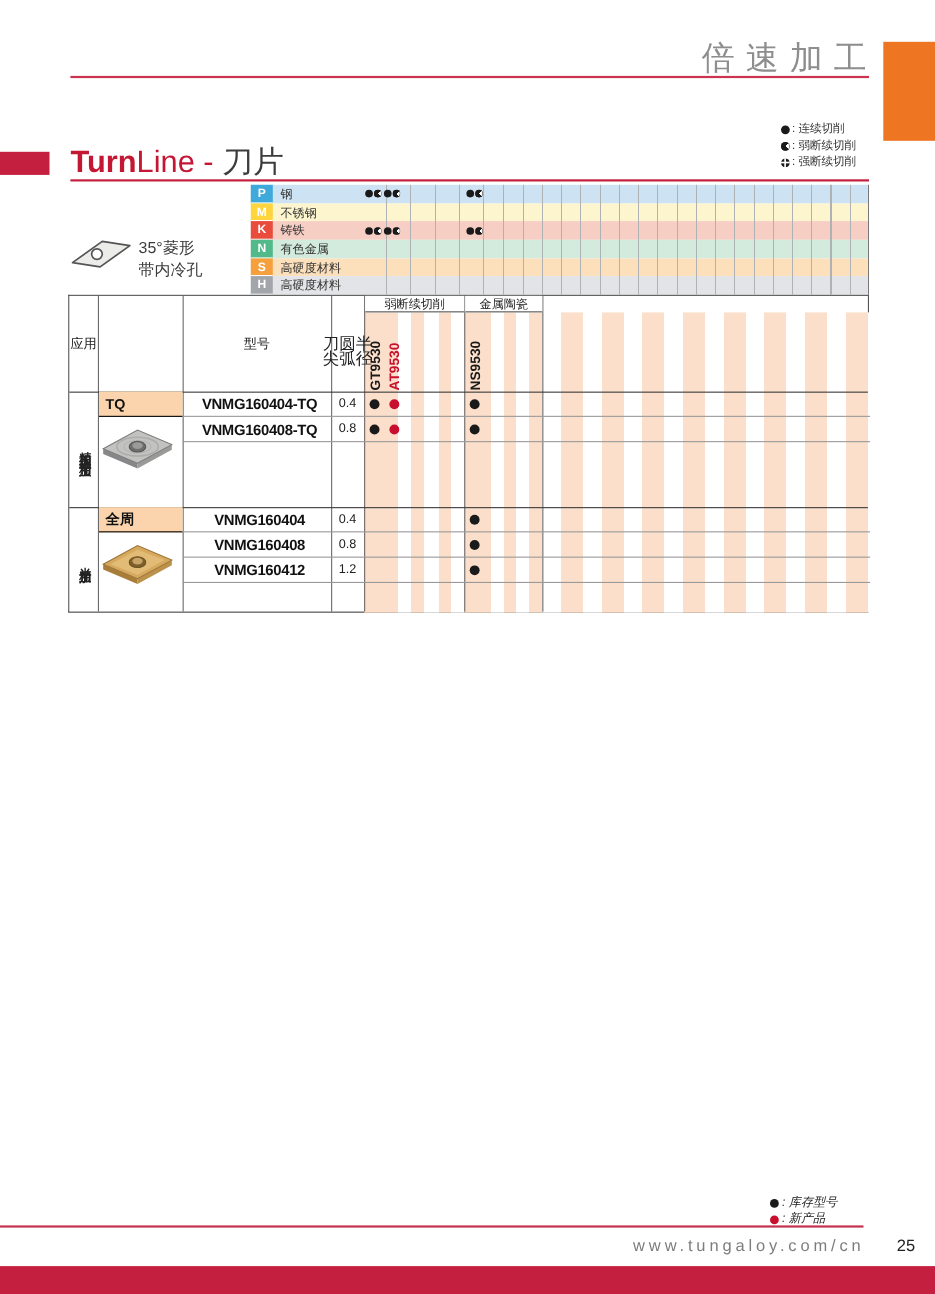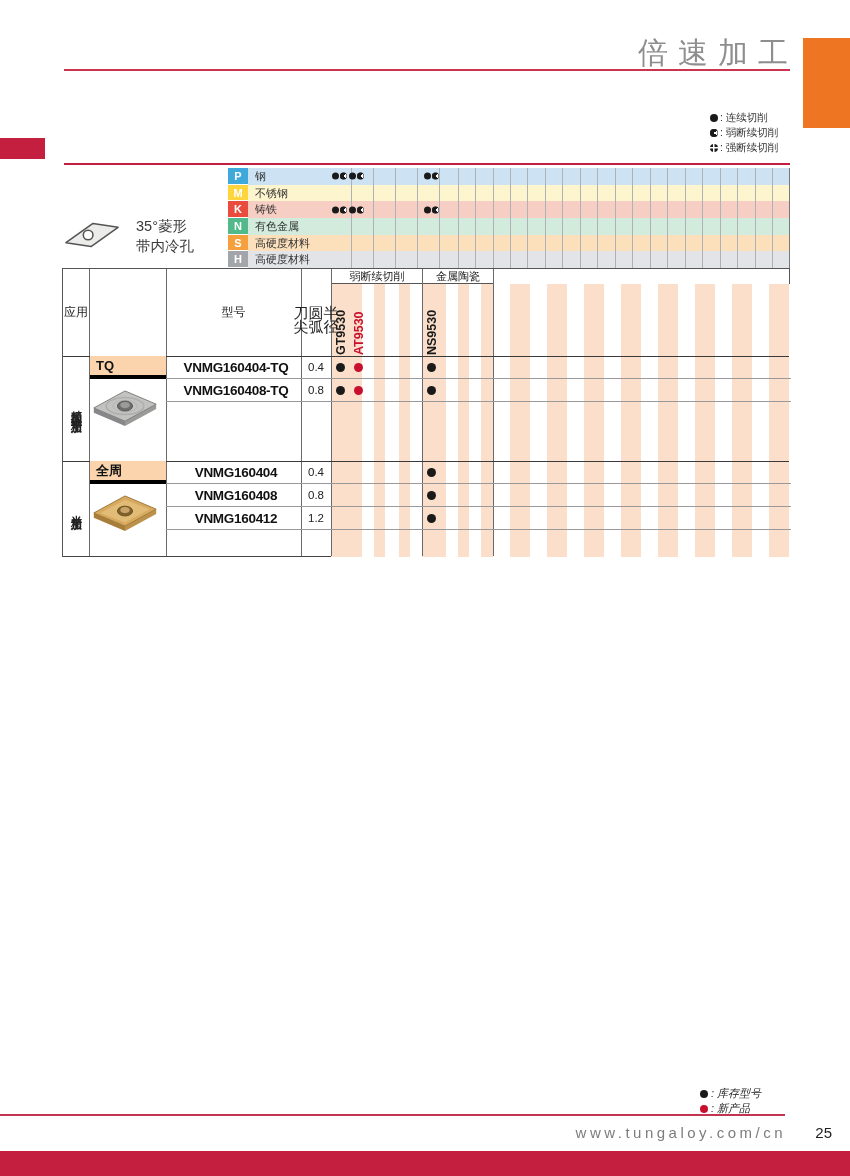--- a/index.html
+++ b/index.html
@@ -21,21 +21,21 @@
   .sym.s-new { background:#c8102e; }
 
   .red-tab { position:absolute; left:0; top:138px; width:45px; height:21px; background:#c41f3e; }
   .page-title { position:absolute; left:64px; top:128px; font-size:28px; font-weight:normal; white-space:nowrap; }
   .page-title .t-bold { color:#c41734; font-weight:bold; }
   .page-title .t-light { color:#c41734; }
   .page-title .t-sep { color:#c41734; }
   .page-title .t-suffix { color:#3c3c3c; font-weight:500; }
   .title-rule { position:absolute; left:64px; top:163px; width:726px; height:2px; background:#c41f3e; }
 
-  .shape-note { position:absolute; left:64px; top:214px; display:flex; align-items:center; gap:16px; }
+  .shape-note { position:absolute; left:64px; top:214px; display:flex; align-items:flex-start; gap:6px; }
   .shape-note .txt { font-size:14.5px; color:#3a3a3a; line-height:20px; padding-top:2px; }
 
   
   .materials { position:absolute; left:228px; top:168px; width:562px; height:100px;
                display:flex; flex-direction:column; border-right:1px solid #777; }
   .mat-row { flex:1; display:flex; position:relative; }
   .mat-chip { width:20px; display:flex; align-items:center; justify-content:center;
               color:#fff; font-weight:bold; font-size:11px; border-bottom:1px solid #fff; }
   .mat-label { width:82px; font-size:11px; color:#333; display:flex; align-items:center; padding-left:7px; }
   .mat-stripes { flex:1; position:relative; }
@@ -68,21 +68,21 @@
   .grade-name { position:absolute; top:15px; height:71px; width:18px; z-index:5;
         writing-mode:vertical-rl; transform:rotate(180deg); font-weight:bold; font-size:12.5px;
         line-height:18px; color:#1a1a1a; text-align:left; }
 
   .tgroup { position:absolute; left:0; width:728px; z-index:5; }
   .app-cell { position:absolute; left:0; top:0; width:26px; height:100%;
         display:flex; align-items:center; justify-content:center; }
   .v-text { writing-mode:vertical-rl; text-orientation:upright; font-size:11px; font-weight:bold;
         color:#222; letter-spacing:2px; line-height:13px; }
   .chip-cell { position:absolute; left:27px; top:0; width:76px; height:23px; background:#fbd4ad;
-        border-bottom:4px solid #000000; font-weight:bold; font-size:13px; color:#111;
+        border-bottom:1px solid #000000; font-weight:bold; font-size:13px; color:#111;
         display:flex; align-items:center; padding-left:6px; }
   .insert-svg { position:absolute; }
   .t-row { position:absolute; left:103px; width:625px; height:23px; border-bottom:1px solid #999; }
   .t-model { position:absolute; left:0; top:0; width:135px; height:23px; line-height:23px;
         padding-left:5px; font-weight:bold; font-size:13.5px; color:#111; letter-spacing:-0.3px;text-align:center; }
   .t-rad { position:absolute; left:135px; top:0; width:30px; height:23px; line-height:23px;
         text-align:center; font-size:11.5px; color:#222; }
   .dot { position:absolute; top:7px; width:9px; height:9px; border-radius:50%; }
   .dot.stock { background:#1a1a1a; }
   .dot.new { background:#c8102e; }
@@ -113,20 +113,23 @@
         <span class="sym s-weak"></span>
         <span>: 弱断续切削</span>
       </div>
       <div class="row">
         <span class="sym s-strong"></span>
         <span>: 强断续切削</span>
       </div>
     </div>
 
   <div class="red-tab"></div>
+  <div class="page-title">
+    <span class="t-bold">Turn</span><span class="t-light">Line</span><span class="t-sep"> - </span><span class="t-suffix">刀片</span>
+  </div>
   <div class="title-rule"></div>
 
   <div class="shape-note">
     <svg width="56" height="34" viewBox="0 0 58 32">
       <polygon points="2,24 30,4 56,8 28,28" fill="#ececea" stroke="#555" stroke-width="1.6" stroke-linejoin="round"></polygon>
       <circle cx="25" cy="16" r="5" fill="#ffffff" stroke="#555" stroke-width="1.6"></circle>
     </svg>
     <div class="txt">
       <div>35°菱形</div>
       <div>带内冷孔</div>

